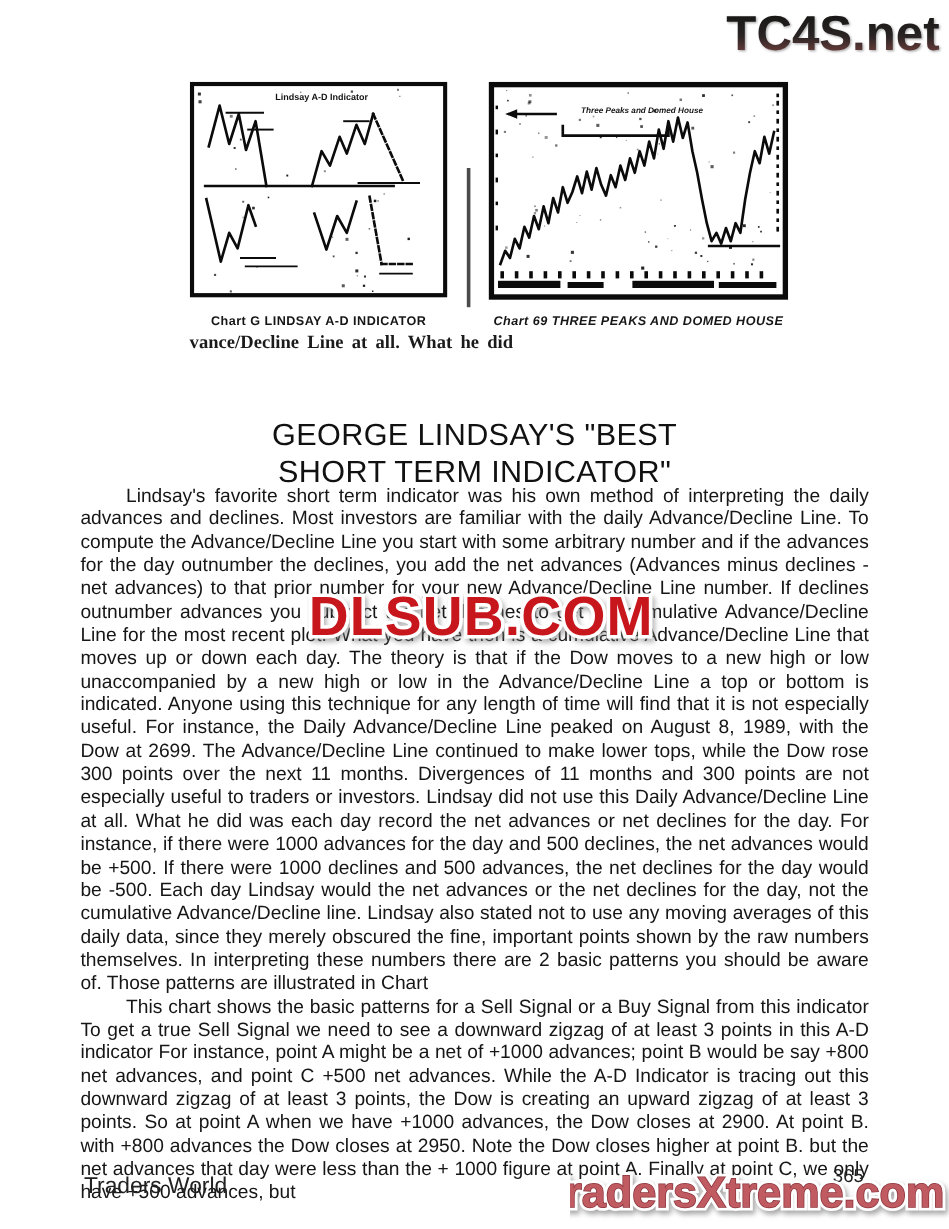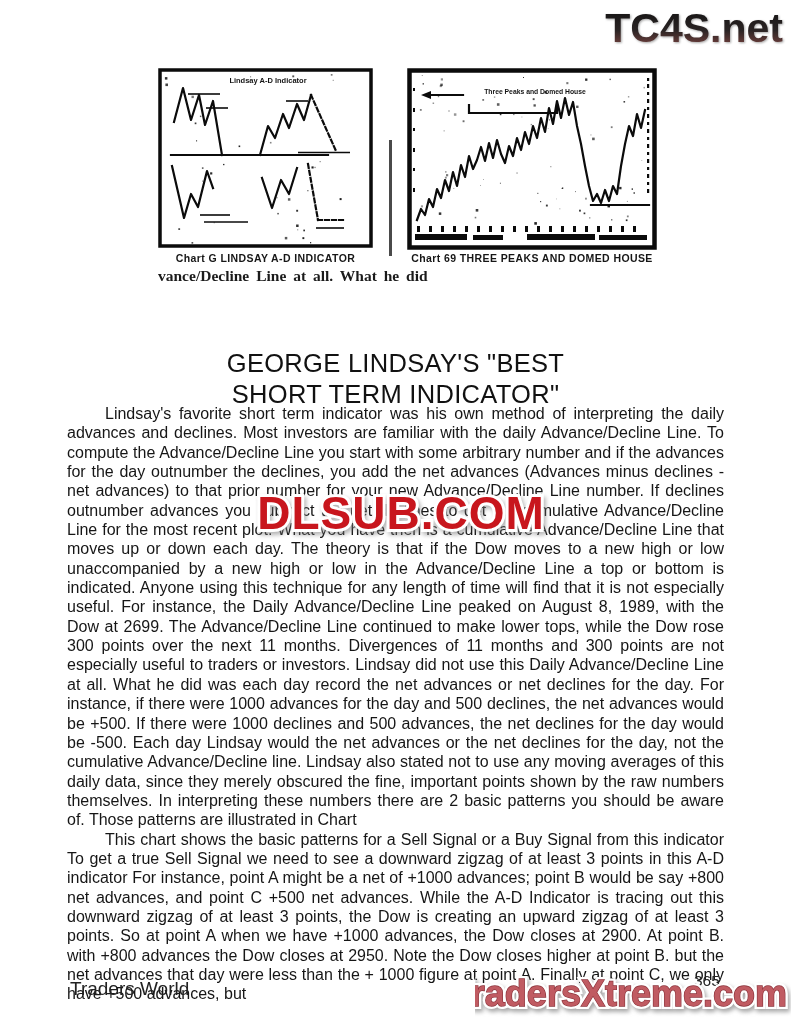--- a/index.html
+++ b/index.html
@@ -4,25 +4,25 @@
 <style>
   html,body{margin:0;padding:0;}
   body{
     width:791px;height:1024px;position:relative;background:#ffffff;overflow:hidden;
     font-family:"Liberation Sans",sans-serif;color:#1a1a1a;
   }
   
   .tc4s{position:absolute;top:0px;right:4px;width:240px;height:56px;}
   
   .fig-left{position:absolute;left:158px;top:68px;width:215px;}
-  .fig-right{position:absolute;left:407px;top:68px;width:250px;}
+  .fig-right{position:absolute;left:407px;top:68px;width:250px;font-style:italic;}
   .fig-frame{display:block;}
   .fig-caption{
     text-align:center;font-weight:bold;font-size:10.5px;letter-spacing:.4px;
-    color:#161616;margin-top:2px;filter:blur(.3px);white-space:nowrap;
+    color:#161616;margin-top:12px;filter:blur(.3px);white-space:nowrap;
   }
   .fig-textline{
     text-align:center;font-family:"Liberation Serif",serif;font-weight:bold;
     font-size:15.5px;color:#1b1b1b;margin-top:3px;filter:blur(.25px);white-space:nowrap;
     word-spacing:3px;
   }
   .fig-divider{position:absolute;left:389px;top:140px;width:2.5px;height:116px;background:#4a4a4a;}
   
   .article-title{
     position:absolute;left:67px;top:348px;width:657px;text-align:center;

